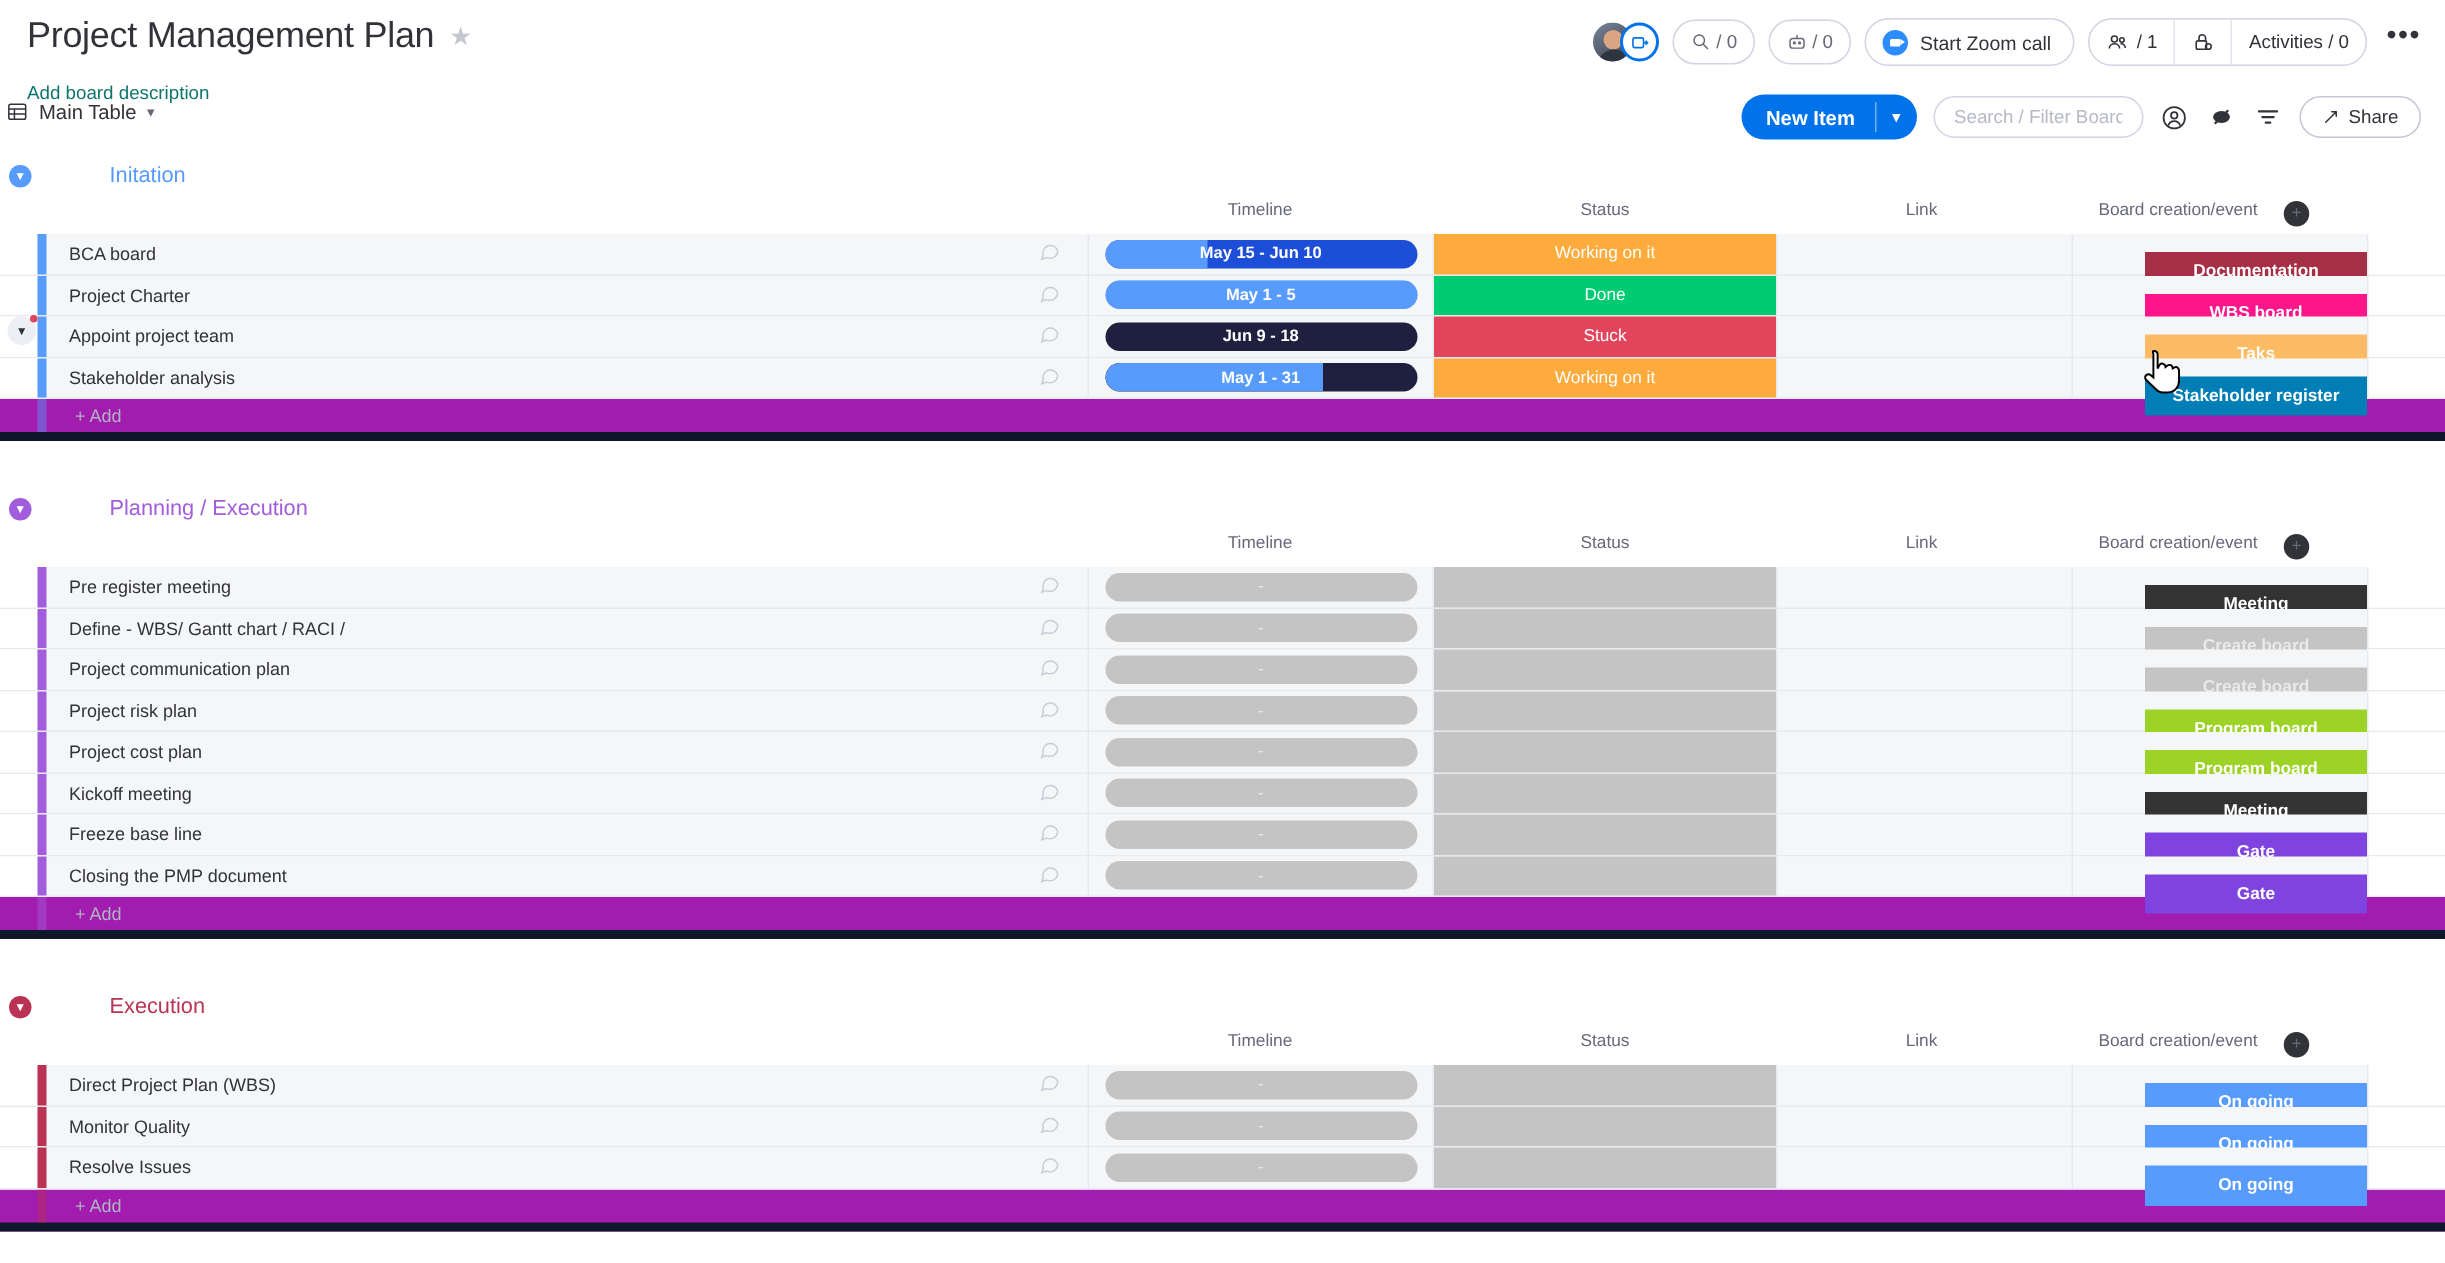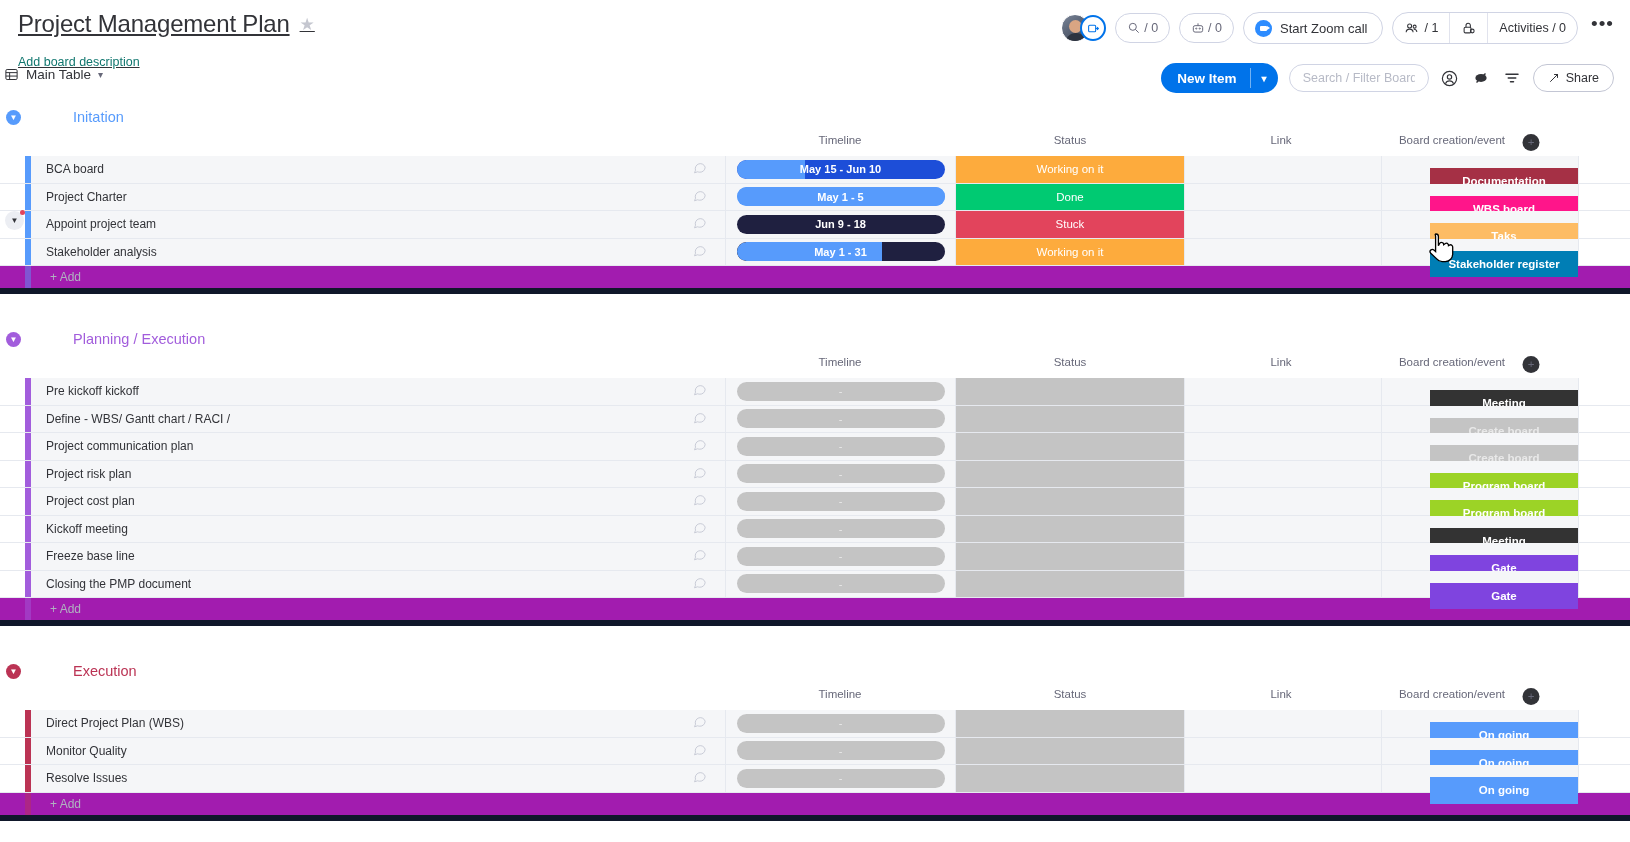--- a/index.html
+++ b/index.html
@@ -5,21 +5,21 @@
   * { box-sizing: border-box; margin: 0; padding: 0; }
   html, body {
     width: 1630px; height: 842px;
     background: #ffffff;
     font-family: "Liberation Sans", sans-serif;
     color: #323338;
     overflow: hidden;
   }
 
   
-  .topbar { position: relative; height: 62px; padding: 10px 0 0 18px; text-decoration: underline; }
+  .topbar { position: relative; height: 62px; padding: 10px 0 0 18px; }
   .title-row { display: flex; align-items: center; gap: 10px; }
   .board-title { font-size: 24px; font-weight: 400; color: #323338; letter-spacing: -0.2px; }
   .star-icon { color: #c5c7d0; font-size: 17px; line-height: 1; cursor: pointer; }
   .board-desc { font-size: 12.5px; color: #0f766e; margin-top: 17px; }
 
   .top-right { position: absolute; right: 12px; top: 12px; display: flex; align-items: center; gap: 9px; }
   .avatar-wrap { position: relative; display: flex; align-items: center; }
   .avatar {
     width: 28px; height: 28px; border-radius: 50%;
     background: linear-gradient(145deg,#7b8699 0%,#5b6476 45%,#3f4756 100%);
@@ -377,21 +377,21 @@
         <span style="left:1070px">Status</span>
         <span style="left:1281px">Link</span>
         <span style="left:1452px">Board creation/event</span>
         <span class="plus-col">+</span>
       </div>
       <div class="rows">
         <div class="row">
           <div class="gutter"></div>
           <div class="cbar" style="background:#a25ddc"></div>
           <div class="name-cell">
-            <span>Pre kickoff kickoff</span>
+            <span>Pre register meeting</span>
             <span class="chat-ic"><svg width="15" height="15" viewBox="0 0 24 24" fill="none" stroke="#c9ccd7" stroke-width="1.6">
                 <path d="M21 11.5a8 8 0 0 1-8.5 8 9 9 0 0 1-3.5-.7L4 20.5l1.6-4.2A8 8 0 1 1 21 11.5z"></path>
               </svg></span>
           </div>
           <div class="cell c-timeline">
             <div class="tl-empty">-</div>
           </div>
           <div class="cell c-status">
             <span class="status-pill" style="background:#c4c4c4"></span>
           </div>

